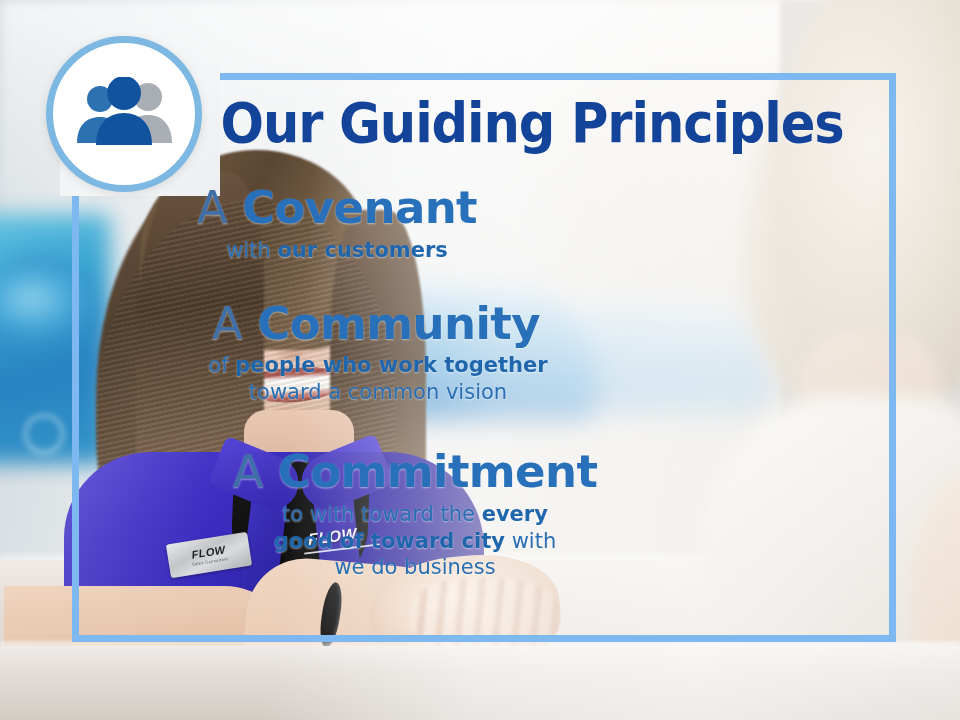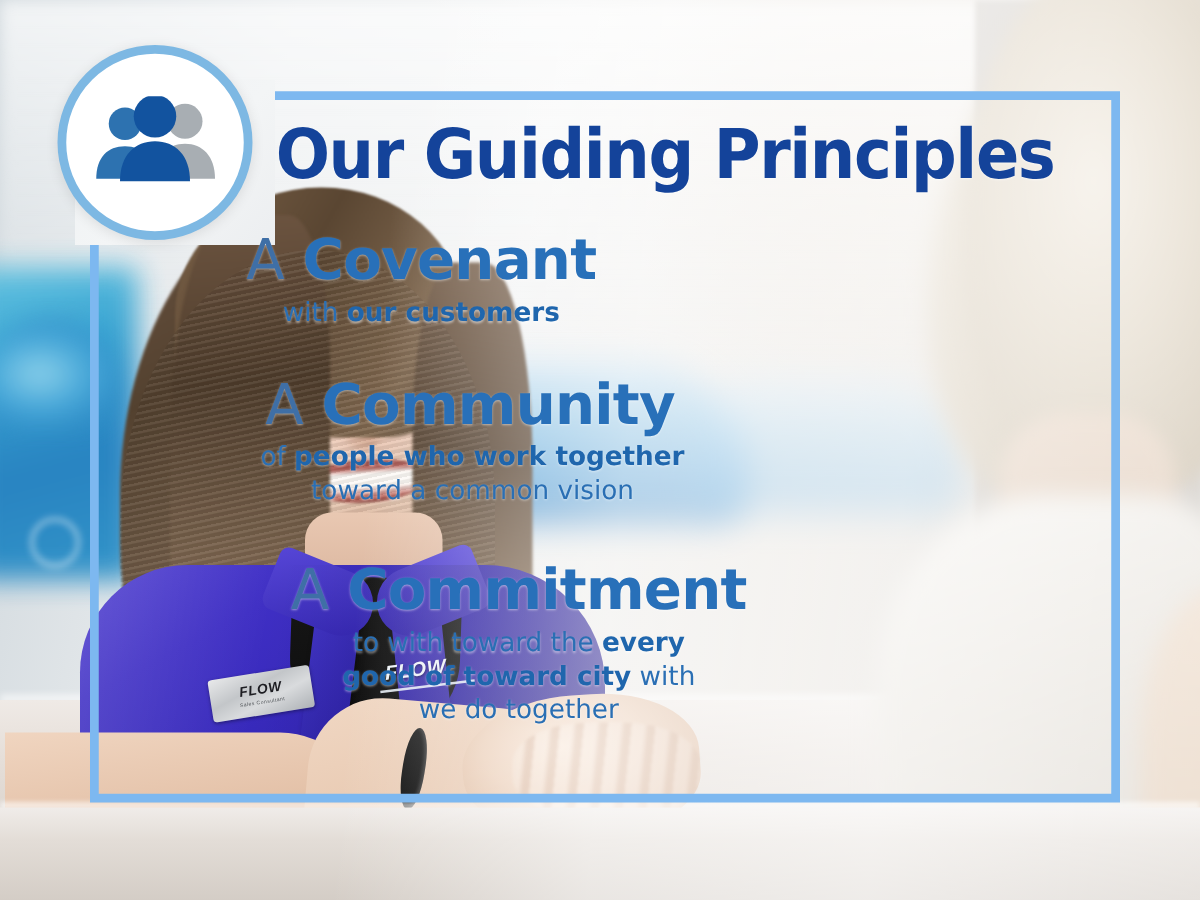--- a/index.html
+++ b/index.html
@@ -488,19 +488,19 @@
     </div>
 
     <div class="blk b3">
       <div class="blk-head">
         <span class="lead">A</span>
         <span class="key">Commitment</span>
       </div>
       <div class="blk-sub">
         <span>to with toward the </span><b>every</b><br>
         <b>good of toward city</b><span> with</span><br>
-        <span>we do together</span>
+        <span>we do business</span>
       </div>
     </div>
 
   </div>
 
 </div>
 
 </body></html>

